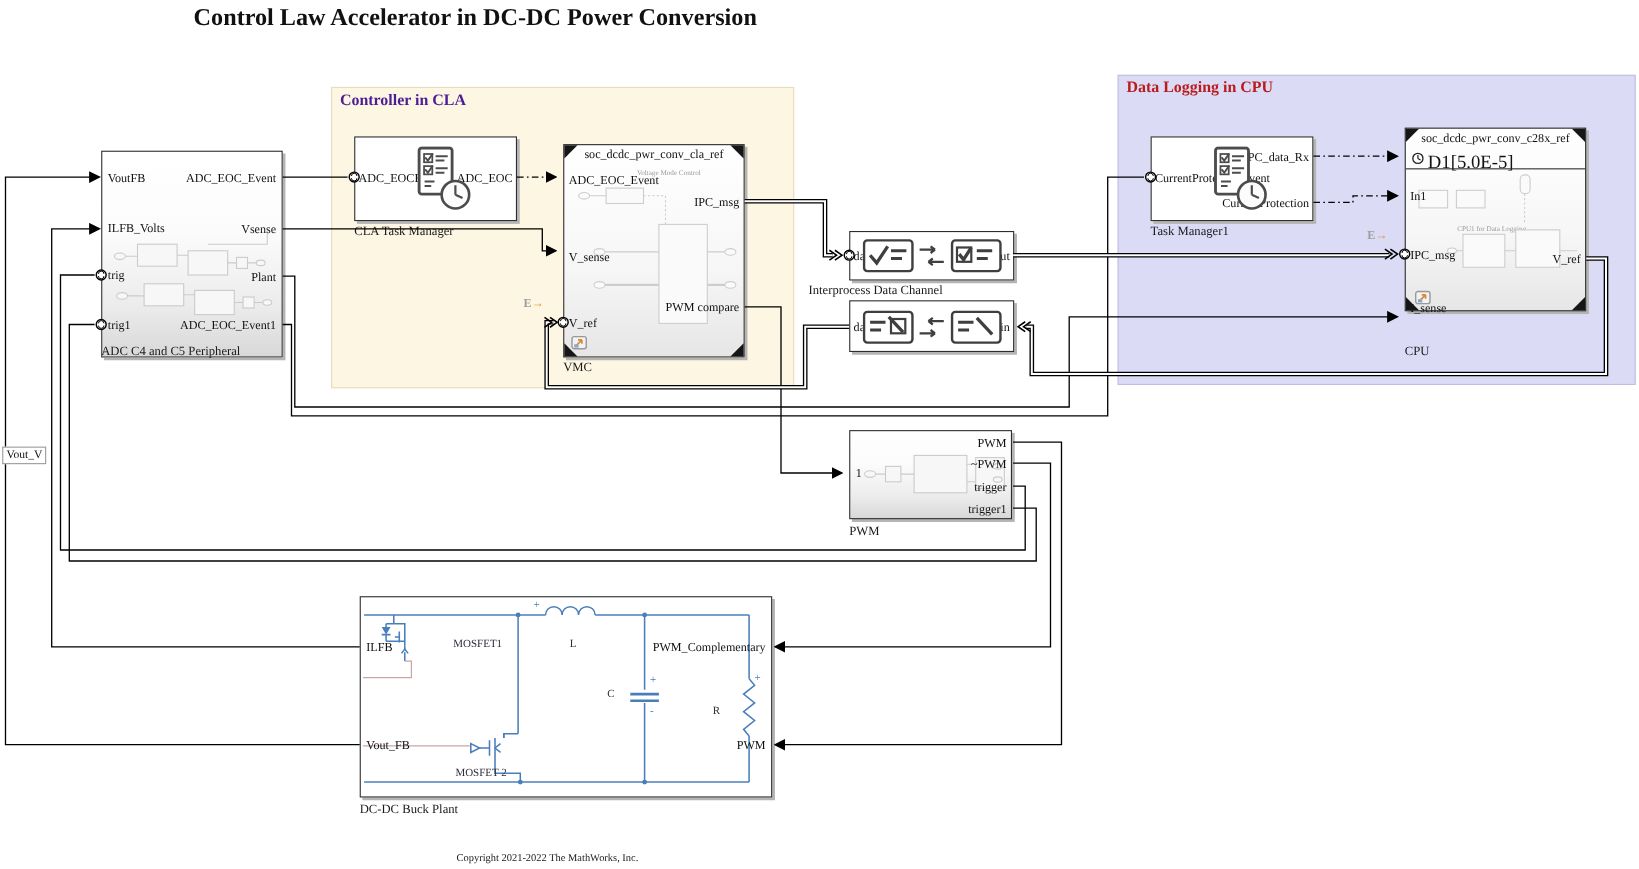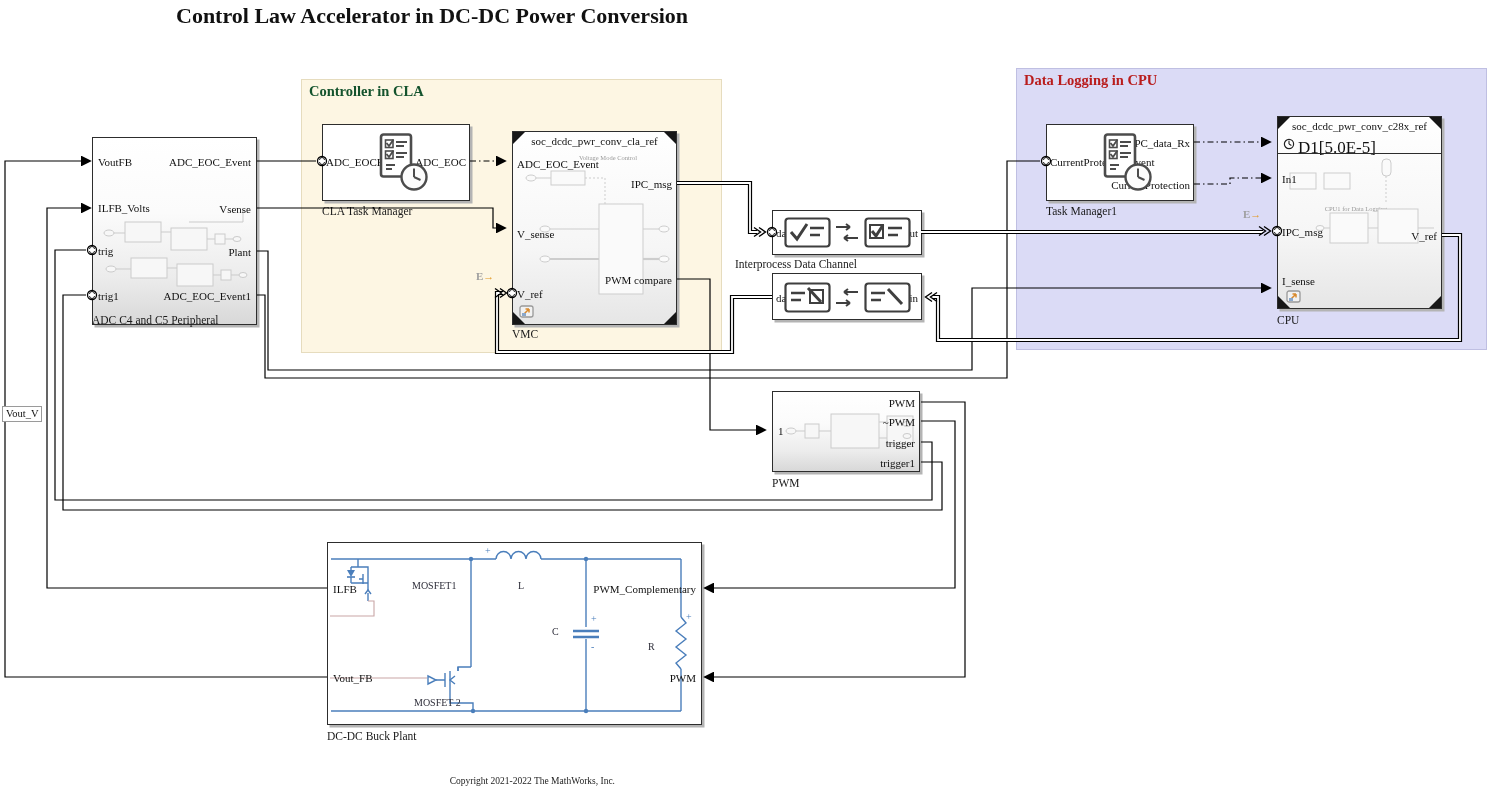--- a/index.html
+++ b/index.html
@@ -21,36 +21,36 @@
   .c-tl{left:0;top:0;border-top:12px solid #161616;border-right:12px solid transparent}
   .c-tr{right:0;top:0;border-top:12px solid #161616;border-left:12px solid transparent}
   .c-bl{left:0;bottom:0;border-bottom:12px solid #161616;border-right:12px solid transparent}
   .c-br{right:0;bottom:0;border-bottom:12px solid #161616;border-left:12px solid transparent}
   .ratemark{position:absolute;font-size:11px;font-weight:bold;z-index:5;white-space:nowrap}
   .ratemark .e{color:#9e9e9e}
   .ratemark .a{color:#e2971f}
   .siglabel{position:absolute;font-size:10.5px;background:#fff;border:1px solid #9a9a9a;
             padding:0 3px;line-height:14px;z-index:5}
   .title{position:absolute;font-size:22px;font-weight:bold;white-space:nowrap;z-index:2}
-  .copy{position:absolute;font-size:9.5px;color:#222;z-index:2;text-align:right}
+  .copy{position:absolute;font-size:9.5px;color:#222;z-index:2;text-align:left}
   .wires{position:absolute;left:0;top:0;z-index:4;pointer-events:none}
   .badge{position:absolute;z-index:3}
   .cpart{position:absolute;font-size:10px;color:#2e2e3a;white-space:nowrap;z-index:2}
   .csign{position:absolute;font-size:10px;color:#4a7ebb;white-space:nowrap;z-index:2}
   .sep{position:absolute;left:0;right:0;border-top:1px solid #2d2d2d}
 </style>
 </head>
 <body>
 
 <div id="canvas">
 
   <div class="title" style="left:176px;top:3px">Control Law Accelerator in DC-DC Power Conversion</div>
 
   <div class="region" style="left:301px;top:79px;width:421px;height:274px;background:#fdf6e3;border-color:#e6dcbe">
-    <div class="rhead" style="color:#14532d">Controller in CLA</div>
+    <div class="rhead" style="color:#4c1d95">Controller in CLA</div>
   </div>
   <div class="region" style="left:1016px;top:68px;width:471px;height:282px;background:#dbdbf6;border-color:#bfbfe2">
     <div class="rhead" style="color:#b91c1c">Data Logging in CPU</div>
   </div>
 
   <div class="blk grad" style="left:92px;top:137px;width:165px;height:188px">
     <svg class="sketch" width="165" height="188">
       <g stroke="#cbcbcb" fill="#f7f7f7" stroke-width="1">
         <ellipse cx="16" cy="95" rx="5" ry="3"></ellipse>
           <path d="M21,95 H32" fill="none"></path>
@@ -192,21 +192,21 @@
       </g>
       <circle cx="39" cy="44" r="12.5" fill="#fcfcfc" stroke="#4c4c4c" stroke-width="2.4"></circle>
       <path d="M39,44 V35.5 M39,44 L45.5,47" stroke="#4c4c4c" stroke-width="2" fill="none"></path>
     </svg>
     <span class="pl" style="left:3px;top:37px">CurrentProtectionEvent</span>
     <span class="pr" style="right:3px;top:18px">IPC_data_Rx</span>
     <span class="pr" style="right:3px;top:60px">CurrentProtection</span>
   </div>
   <div class="cap" style="left:1046px;top:205px;width:148px">Task Manager1</div>
 
-  <div class="blk grad2" style="left:1277px;top:116px;width:165px;height:193px">
+  <div class="blk grad2" style="left:1277px;top:116px;width:165px;height:167px">
     <div class="corner c-tl"></div>
     <div class="corner c-tr"></div>
     <div class="corner c-bl"></div>
     <div class="corner c-br"></div>
     <div class="hdr">soc_dcdc_pwr_conv_c28x_ref</div>
     <svg class="badge" style="left:5px;top:21px" width="12" height="12">
       <circle cx="6" cy="6" r="4.6" fill="#fff" stroke="#222" stroke-width="1.2"></circle>
       <path d="M6,6 V2.8 M6,6 L8.4,7.4" stroke="#222" stroke-width="1.1" fill="none"></path>
     </svg>
     <span style="position:absolute;left:20px;top:21px;font-size:17px;white-space:nowrap">D1[5.0E-5]</span>

